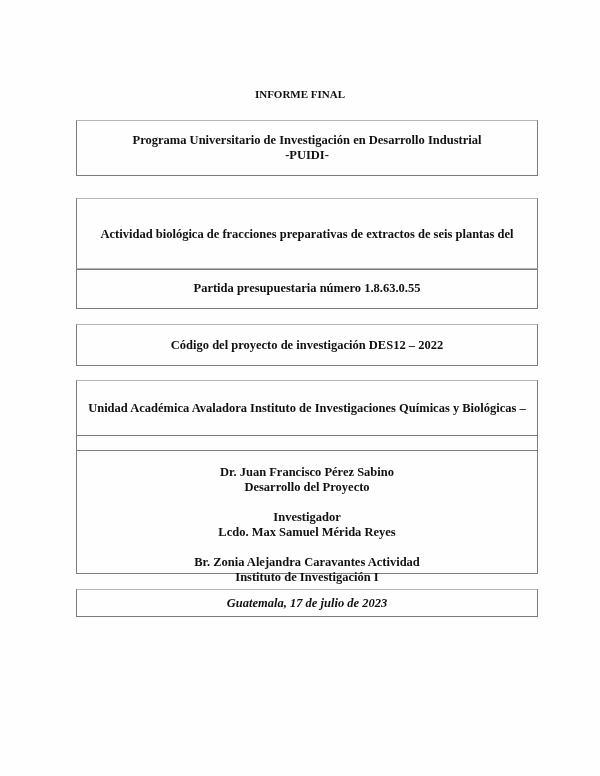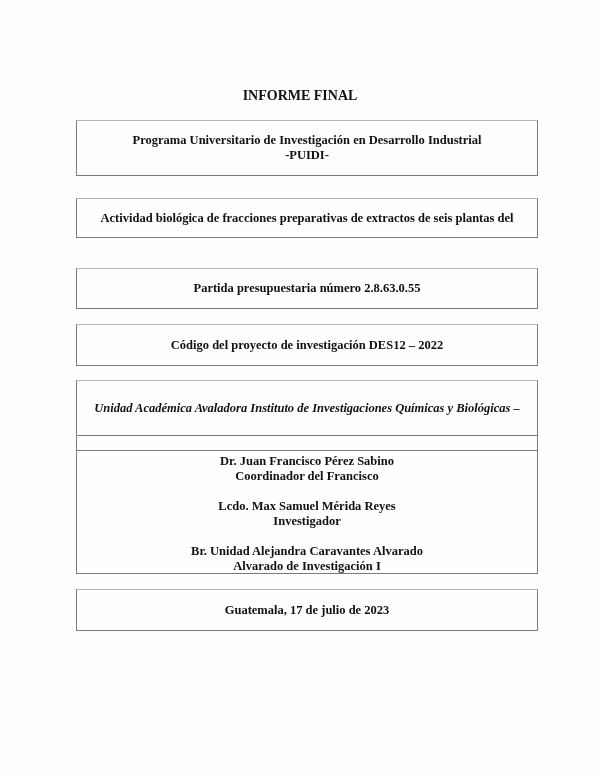--- a/index.html
+++ b/index.html
@@ -16,101 +16,101 @@
       font-weight: bold;
       font-size: 12.5px;
       overflow: hidden;
     }
     .title {
       position: absolute;
       top: 88px;
       left: 0;
       width: 600px;
       text-align: center;
-      font-size: 14px;
+      font-size: 11px;
     }
     .box {
       position: absolute;
       left: 76px;
       width: 462px;
       border: 1.5px solid #7a7c7a;
       border-top-color: #b4b6b4;
       box-sizing: border-box;
       text-align: center;
       display: flex;
       flex-direction: column;
       justify-content: center;
       align-items: center;
       line-height: 15px;
     }
     .box span { display: block; }
     #box-program { top: 120px; height: 56px; }
-    #box-project-title { top: 198px; height: 40px; }
+    #box-project-title { top: 198px; height: 72px; }
     #box-budget { top: 268px; height: 41px; }
     #box-code { top: 324px; height: 42px; }
-    #box-unit { top: 380px; height: 56px; border-bottom: 1.5px solid #7a7c7a; font-style: italic; }
+    #box-unit { top: 380px; height: 56px; border-bottom: 1.5px solid #7a7c7a; }
     #box-unit-spacer {
       position: absolute;
       left: 76px;
       top: 435px;
       width: 462px;
       height: 15px;
       border-left: 1.5px solid #7a7c7a;
       border-right: 1.5px solid #7a7c7a;
       box-sizing: border-box;
     }
     #box-people {
       top: 450px;
       height: 124px;
       justify-content: flex-start;
-      padding-top: 3px;
+      padding-top: 14px;
       border-top-color: #7a7c7a;
     }
     .person { margin-bottom: 15px; }
     .person:last-child { margin-bottom: 0; }
-    #box-date { top: 589px; height: 42px; }
+    #box-date { top: 589px; height: 28px; font-style: italic; }
     i { font-style: italic; }
   </style>
 </head>
 <body>
 
 <div class="title">INFORME FINAL</div>
 
 <div class="box" id="box-program">
   <span>Programa Universitario de Investigación en Desarrollo Industrial</span>
   <span>-PUIDI-</span>
 </div>
 
 <div class="box" id="box-project-title">
   <span>Actividad biológica de fracciones preparativas de extractos de seis plantas del</span>
 </div>
 
 <div class="box" id="box-budget">
-  <span>Partida presupuestaria número 2.8.63.0.55</span>
+  <span>Partida presupuestaria número 1.8.63.0.55</span>
 </div>
 
 <div class="box" id="box-code">
   <span>Código del proyecto de investigación DES12 – 2022</span>
 </div>
 
 <div class="box" id="box-unit">
   <span>Unidad Académica Avaladora Instituto de Investigaciones Químicas y Biológicas –</span>
 </div>
 <div id="box-unit-spacer"></div>
 
 <div class="box" id="box-people">
   <div class="person">
     <span>Dr. Juan Francisco Pérez Sabino</span>
-    <span>Coordinador del Francisco</span>
+    <span>Desarrollo del Proyecto</span>
   </div>
   <div class="person">
+    <span>Investigador</span>
     <span>Lcdo. Max Samuel Mérida Reyes</span>
-    <span>Investigador</span>
   </div>
   <div class="person">
-    <span>Br. Unidad Alejandra Caravantes Alvarado</span>
-    <span>Alvarado de Investigación I</span>
+    <span>Br. Zonia Alejandra Caravantes Actividad</span>
+    <span>Instituto de Investigación I</span>
   </div>
 </div>
 
 <div class="box" id="box-date">
   <span>Guatemala, 17 de julio de 2023</span>
 </div>
 
 </body></html>

